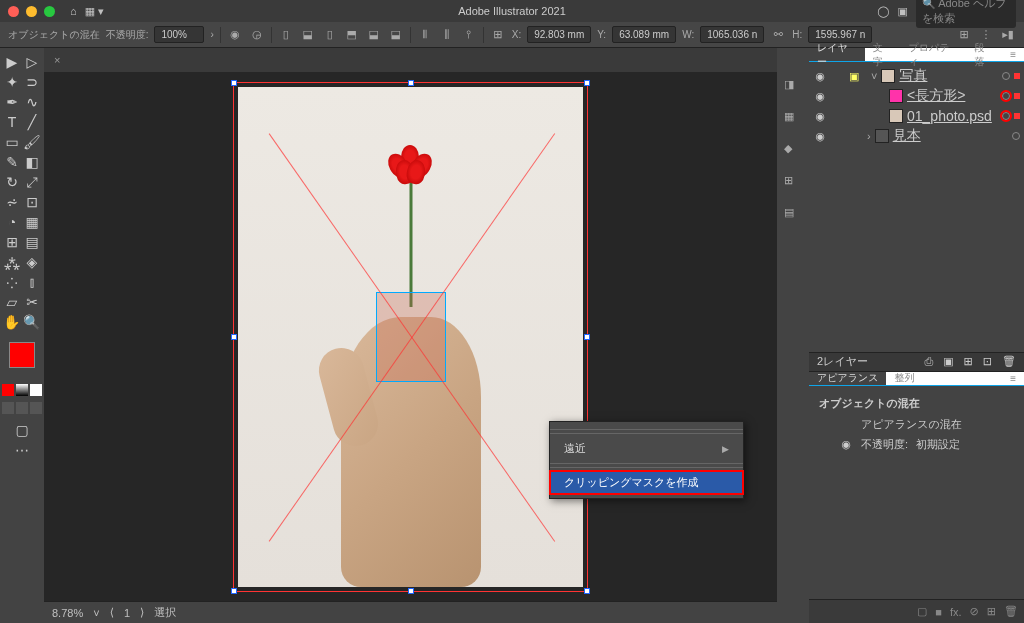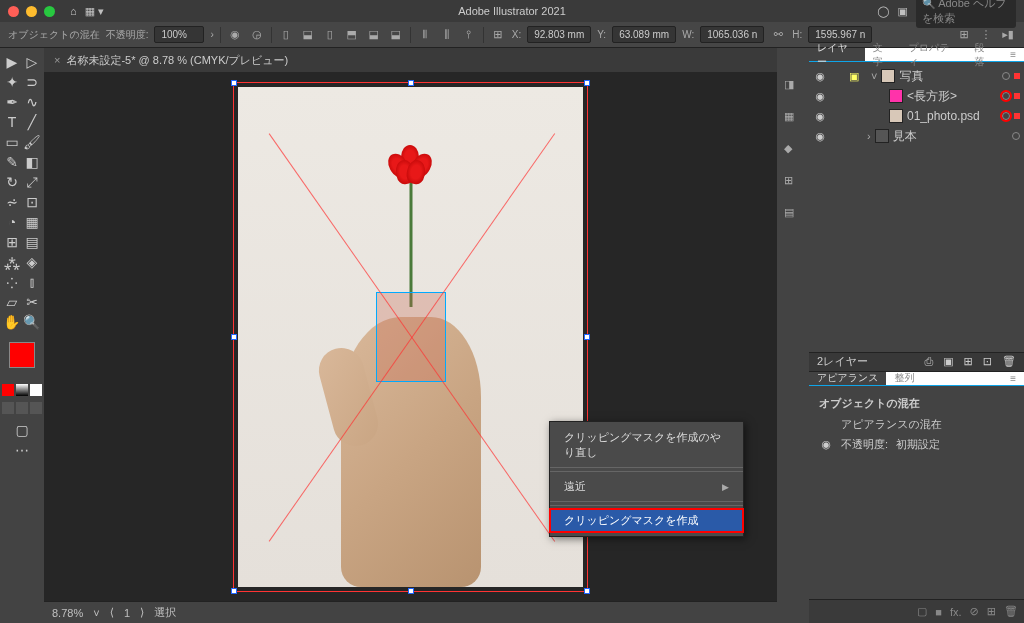--- a/index.html
+++ b/index.html
@@ -61,27 +61,27 @@
 
 .panels { width:215px; background:#434343; display:flex; flex-direction:column;}
 .panel-tabs { display:flex; height:14px; align-items:center; background:#ffffff; border-bottom:1px solid #0ea5e9;}
 .ptab { padding:0 8px; color:#888; font-size:10px; height:100%; display:flex; align-items:center;}
 .ptab.active { color:#ddd; background:#434343;}
 .layers-body { flex:0 0 auto; padding:4px 0; }
 .layer-row { display:flex; align-items:center; height:20px; padding:0 4px; gap:4px;}
 .layer-eye { width:14px; text-align:center; color:#ccc;}
 .layer-indent { display:inline-block;}
 .layer-thumb { width:14px; height:14px; background:#888; border:1px solid #222;}
-.layer-name { color:#ccc; font-size:12px; flex:1;}
+.layer-name { color:#ccc; font-size:14px; flex:1;text-decoration:underline;}
 .layer-target { width:8px; height:8px; border-radius:50%; border:1px solid #888;}
 .layer-sel { width:6px; height:6px; background:#ff3333;}
 .red-outline { outline:2px solid #ff0000; outline-offset:0;}
 .panel-divider { height:20px; background:#383838; border-top:1px solid #222; border-bottom:1px solid #222; display:flex; align-items:center; padding:0 8px; color:#ccc; font-size:10px; gap:10px;}
 .appearance-body { flex:1; padding:6px 10px; font-size:10px; color:#ccc;}
-.app-row { display:flex; align-items:center; height:20px; gap:8px;}
+.app-row { display:flex; align-items:center; height:20px; gap:8px;margin-left:20px;}
 .panel-footer { height:24px; background:#3a3a3a; border-top:1px solid #222; display:flex; align-items:center; justify-content:flex-end; padding:0 6px; gap:8px; color:#888;}
 </style>
 </head>
 <body>
 
 <div class="titlebar">
   <div class="traffic">
     <div class="dot red"></div>
     <div class="dot yellow"></div>
     <div class="dot green"></div>
@@ -207,21 +207,20 @@
       <div class="mini-sw" style="background:#555"></div>
       <div class="mini-sw" style="background:#555"></div>
     </div>
     <div class="tool" style="margin-top:6px">▢</div>
     <div class="tool">⋯</div>
   </div>
 
   <div class="canvas-area">
     <div class="doc-tab">
       <span class="close">×</span>
-      <span>名称未設定-5* @ 8.78 % (CMYK/プレビュー)</span>
     </div>
     <div class="artboard-wrap">
       <div class="artboard">
         <div class="hand">
           <div class="hand-shape"></div>
           <div class="thumb"></div>
         </div>
         <div class="flower-stem"></div>
         <div class="flower-head">
           <div class="petal" style="left:20px;top:10px;transform:rotate(0deg)"></div>
@@ -238,23 +237,20 @@
           <div class="handle" style="right:-3px;bottom:-3px"></div>
           <div class="handle" style="left:50%;top:-3px;margin-left:-3px"></div>
           <div class="handle" style="left:50%;bottom:-3px;margin-left:-3px"></div>
           <div class="handle" style="left:-3px;top:50%;margin-top:-3px"></div>
           <div class="handle" style="right:-3px;top:50%;margin-top:-3px"></div>
         </div>
       </div>
     </div>
 
     <div class="context-menu">
-      <div class="cm-item">
-          <span>クリッピングマスクを作成のやり直し</span>
-        </div>
       <div class="cm-sep"></div>
       <div class="cm-sep"></div>
       <div class="cm-item">
           <span>遠近</span>
           <span class="cm-arrow">▶</span>
         </div>
       <div class="cm-sep"></div>
       <div class="cm-sep"></div>
       <div class="cm-item cm-highlighted">
           <span>クリッピングマスクを作成</span>

